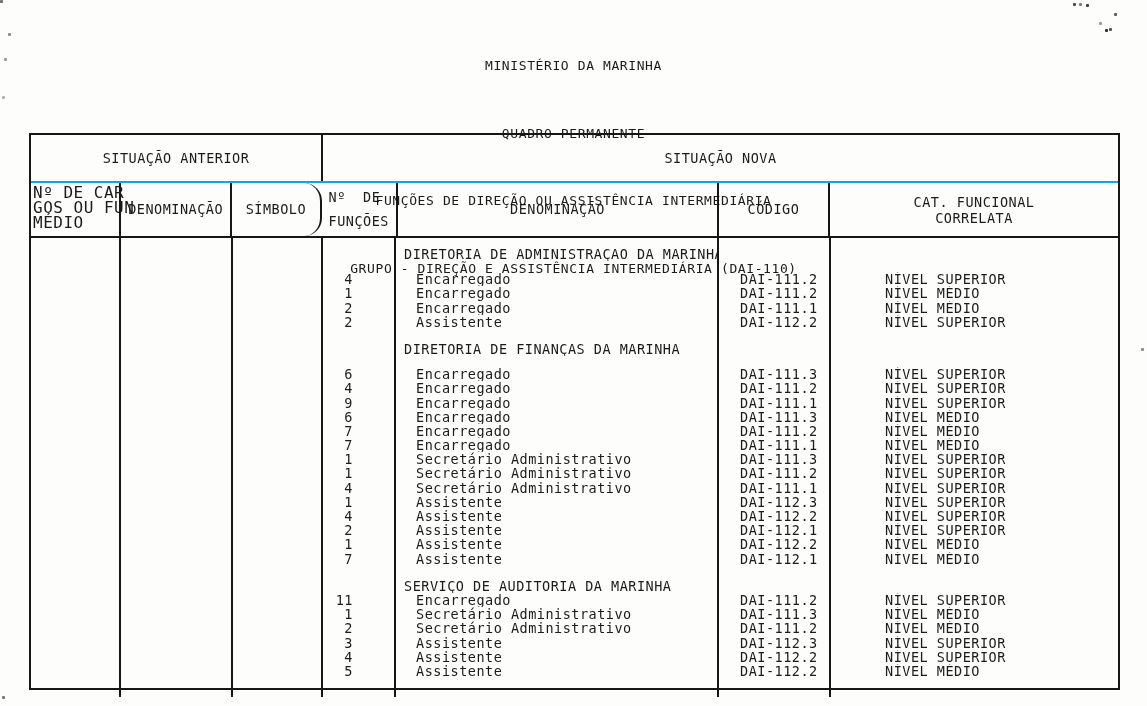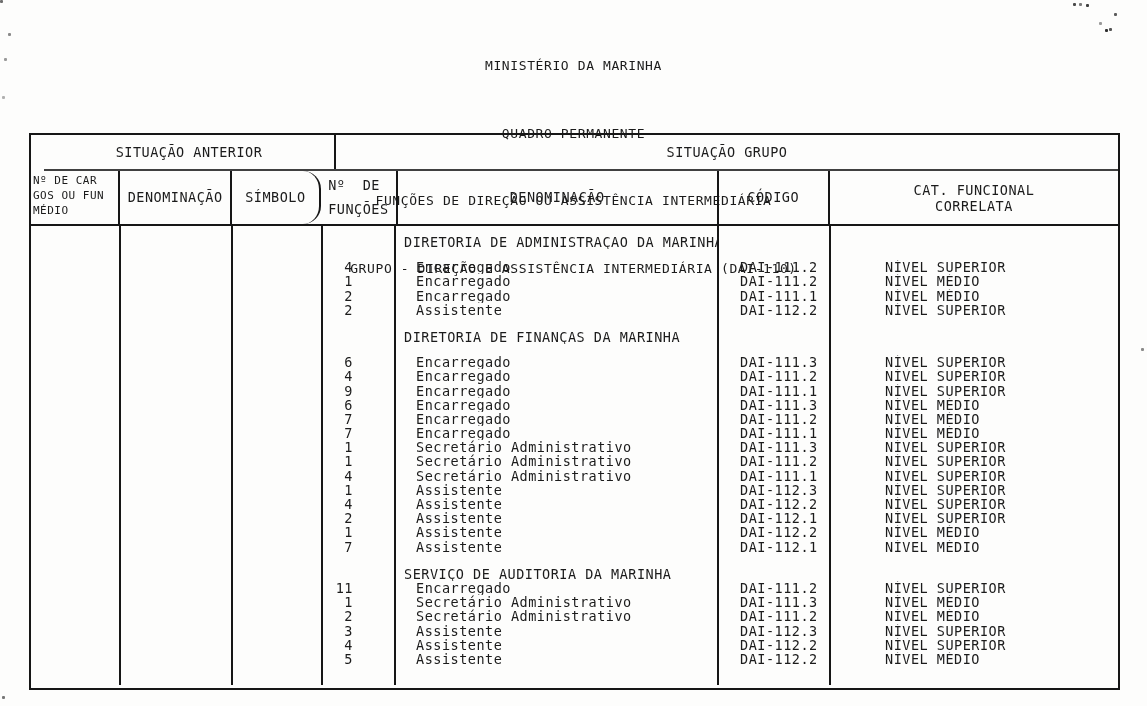--- a/index.html
+++ b/index.html
@@ -15,29 +15,29 @@
     position:absolute;left:0;top:10px;width:100%;
     text-align:center;font-size:13px;letter-spacing:.6px;line-height:22.5px;
     white-space:pre;
   }
   
   .doc-table{
     position:absolute;left:29px;top:133px;width:1091px;height:557px;
     border:2px solid #161616;box-sizing:border-box;background:transparent;
     font-size:13.5px;letter-spacing:.5px;
   }
-  .thead1{display:flex;height:36px;border-bottom:2px solid #404040;box-sizing:border-box;margin-left:13px;}
+  .thead1{display:flex;height:48px;border-bottom:2px solid #0ea5e9;box-sizing:border-box;}
   .h-anterior{width:292px;border-right:2px solid #161616;box-sizing:border-box;
     display:flex;align-items:center;justify-content:center;}
   .h-nova{flex:1;display:flex;align-items:center;justify-content:center;}
   .thead2{display:flex;height:55px;border-bottom:2px solid #161616;box-sizing:border-box;}
   .hc{box-sizing:border-box;border-right:2px solid #161616;display:flex;flex-direction:column;
       align-items:center;justify-content:center;line-height:15px;white-space:pre;}
   .hc:last-child{border-right:none;}
-  .hc-w1{width:90px;align-items:flex-start;padding:2px 1px 0 2px;font-size:11px;line-height:15px;justify-content:flex-start;}
+  .hc-w1{width:90px;align-items:flex-start;padding:2px 1px 0 2px;font-size:16px;line-height:15px;justify-content:flex-start;}
   .hc-w2{width:112px;}
   .hc-w3{width:90px;border-radius:18px;}
   .hc-w4{width:77px;align-items:flex-start;padding-left:7px;justify-content:space-between;padding-top:7px;padding-bottom:7px;}
   .hc-w5{width:323px;}
   .hc-w6{width:112px;}
   .hc-w7{width:290px;line-height:16px;}
   
   .tbody{position:relative;height:459px;overflow:hidden;}
   .vline{position:absolute;top:0;bottom:0;width:2px;background:#161616;}
   .v1{left:88px}.v2{left:200px}.v3{left:290px}.v4{left:363px}.v5{left:686px}.v6{left:798px}
@@ -71,21 +71,21 @@
   <div>MINISTÉRIO DA MARINHA</div>
   <div>QUADRO PERMANENTE</div>
   <div>FUNÇÕES DE DIREÇÃO OU ASSISTÊNCIA INTERMEDIÁRIA</div>
   <div>GRUPO - DIREÇÃO E ASSISTÊNCIA INTERMEDIÁRIA (DAI-110)</div>
 </div>
 
 <div class="doc-table">
 
   <div class="thead1">
     <div class="h-anterior">SITUAÇÃO ANTERIOR</div>
-    <div class="h-nova">SITUAÇÃO GRUPO</div>
+    <div class="h-nova">SITUAÇÃO NOVA</div>
   </div>
 
   <div class="thead2">
     <div class="hc hc-w1">
       <span>Nº DE CAR</span>
       <span>GOS OU FUN</span>
       <span>MÉDIO</span>
     </div>
     <div class="hc hc-w2">DENOMINAÇÃO</div>
     <div class="hc hc-w3">SÍMBOLO</div>

